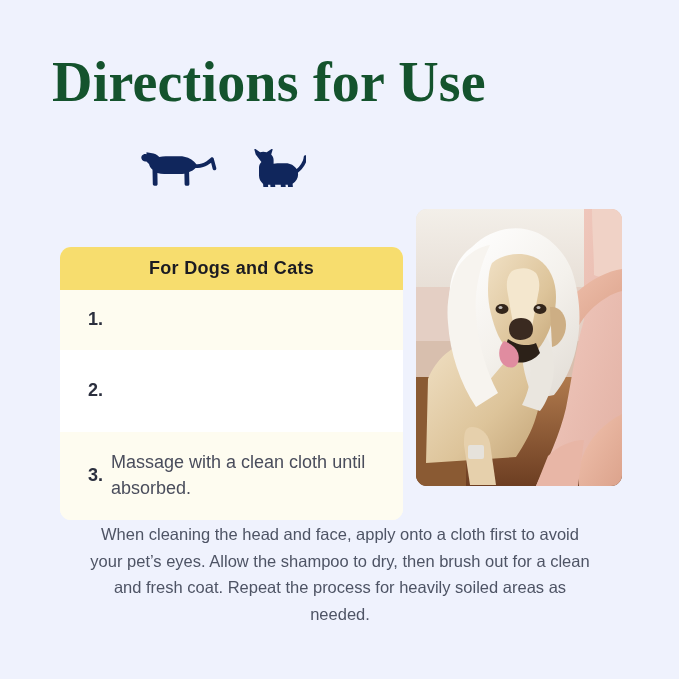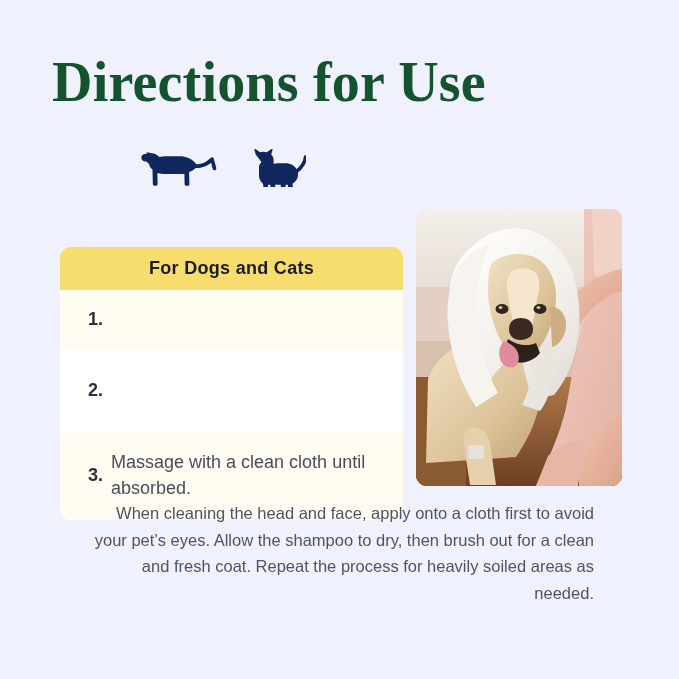--- a/index.html
+++ b/index.html
@@ -87,23 +87,23 @@
     border-radius:11px;
     overflow:hidden;
     background:#e8e4de;
   }
   .photo svg { display:block; width:100%; height:100%; }
 
   
   .footnote {
     position:absolute;
     left:86px;
-    top:500px;
+    top:521px;
     width:508px;
-    text-align:right;
+    text-align:center;
     font-size:16.5px;
     line-height:1.62;
     color:#4e5465;
   }
 </style>
 </head>
 <body>
 
 <h1 class="page-title">Directions for Use</h1>
 

